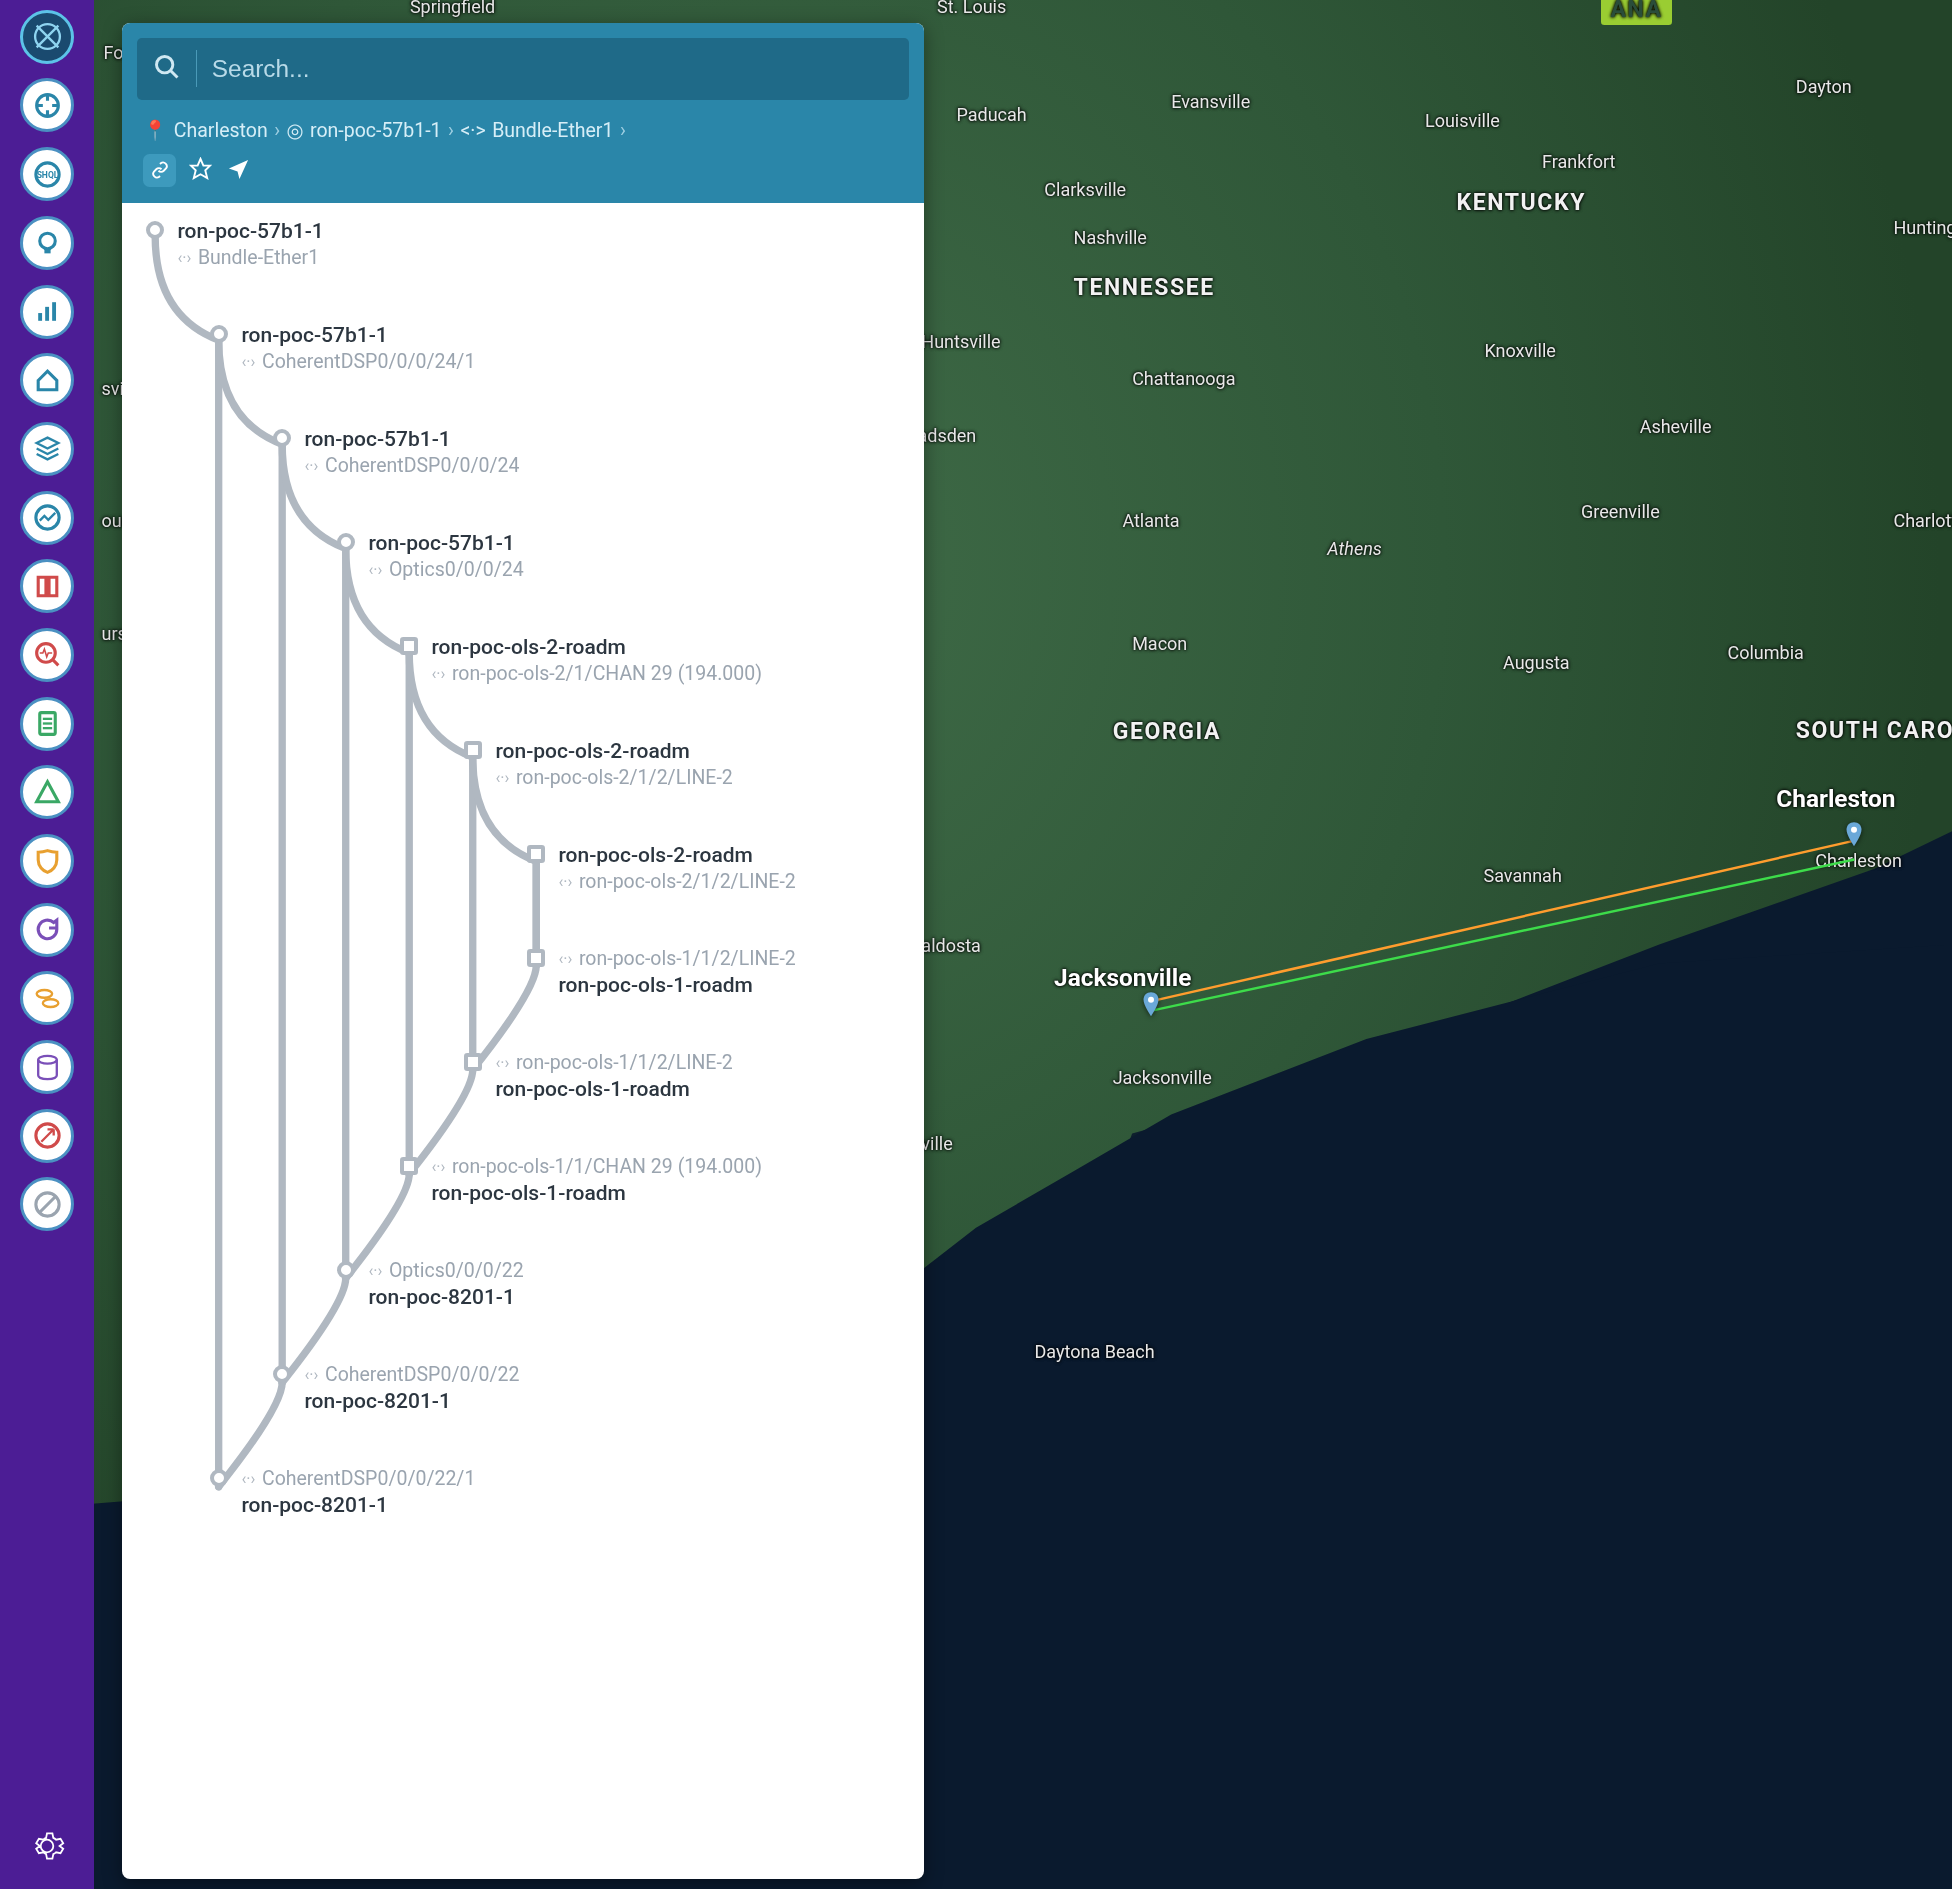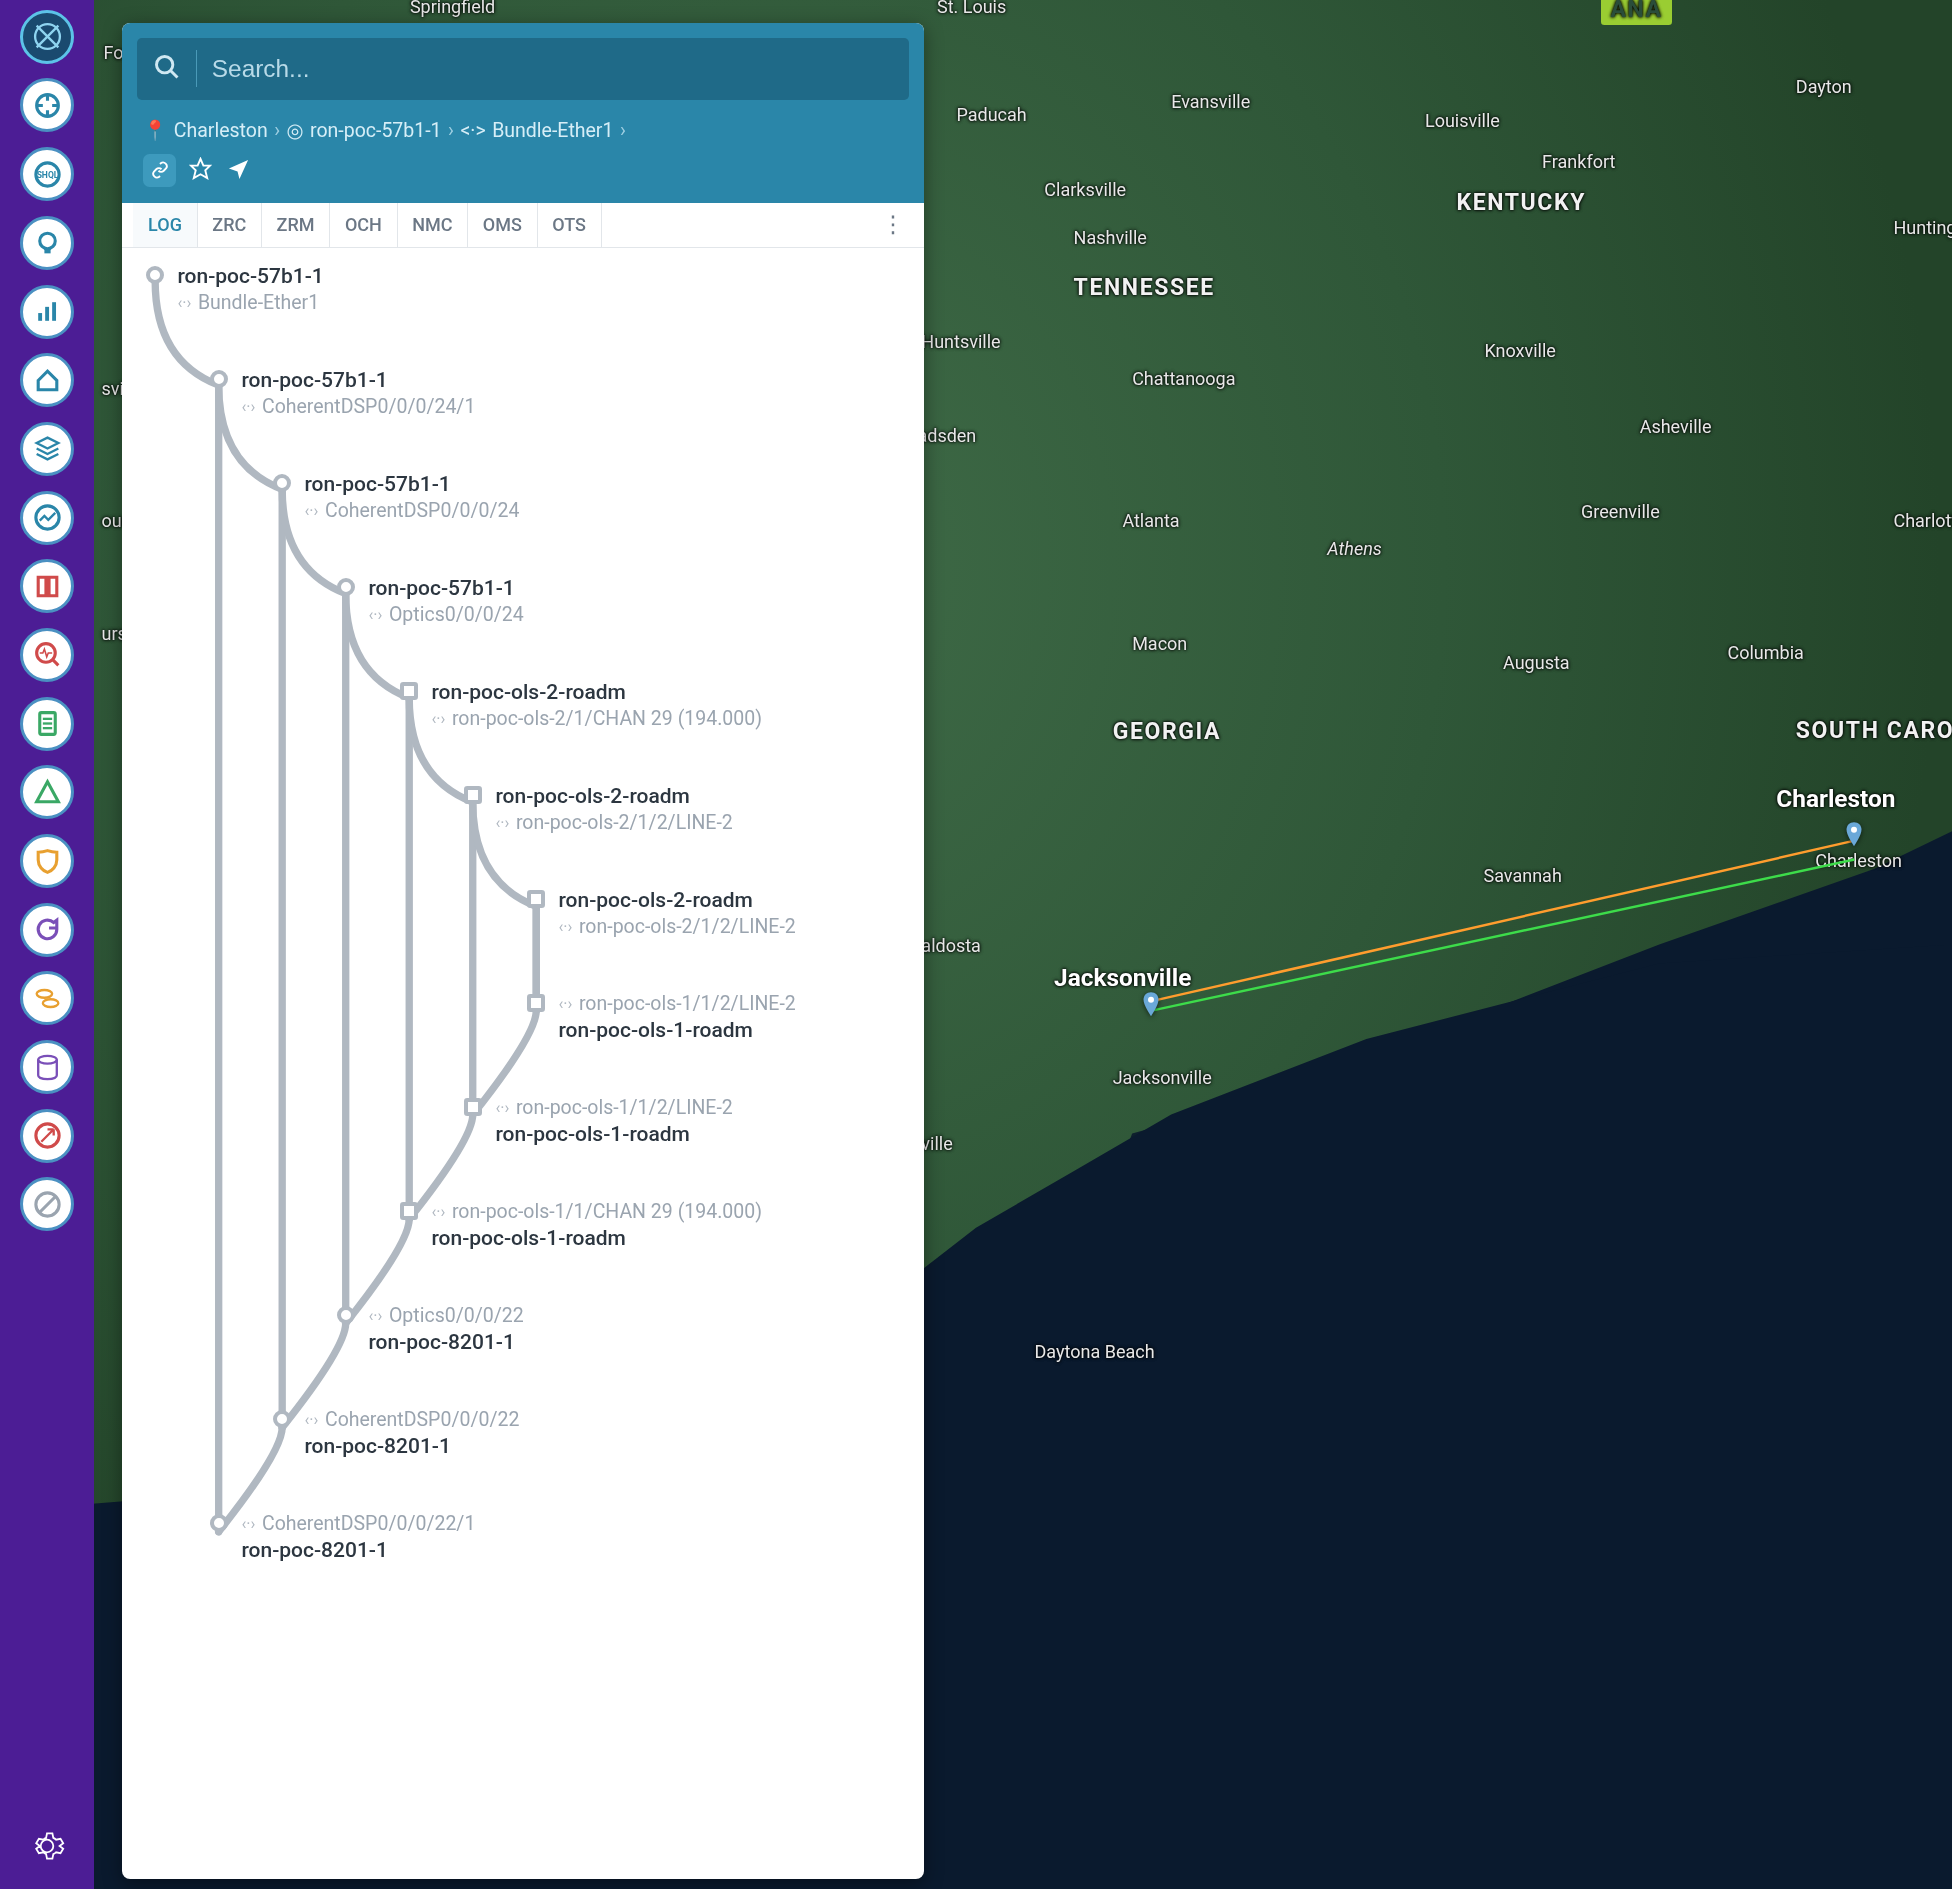--- a/index.html
+++ b/index.html
@@ -378,30 +378,20 @@
         <span>
           <svg width="23" height="23" viewBox="0 0 24 24" fill="#fff">
               <path d="M2 12l20-9-9 20-2-8-9-3z"></path>
             </svg>
         </span>
       </div>
     </div>
 
   </div>
 
-  <div class="subtabs">
-    <div class="subtab selected">LOG</div>
-    <div class="subtab">ZRC</div>
-    <div class="subtab">ZRM</div>
-    <div class="subtab">OCH</div>
-    <div class="subtab">NMC</div>
-    <div class="subtab">OMS</div>
-    <div class="subtab">OTS</div>
-    <div class="kebab">⋮</div>
-  </div>
 
   <div class="path-body">
     <svg class="cascade" id="cascade-svg" viewBox="0 0 600 1664" style="height: 1355px;">
         <path d="M 11 11 Q 11 109 89 139" stroke="#b0b8c1" stroke-width="9" fill="none" stroke-linecap="round"></path>
         <path d="M 89 139 L 89 1547" stroke="#b0b8c1" stroke-width="9" fill="none" stroke-linecap="round"></path>
         <path d="M 89 139 Q 89 237 167 267" stroke="#b0b8c1" stroke-width="9" fill="none" stroke-linecap="round"></path>
         <path d="M 167 267 L 167 1419" stroke="#b0b8c1" stroke-width="9" fill="none" stroke-linecap="round"></path>
         <path d="M 167 267 Q 167 365 245 395" stroke="#b0b8c1" stroke-width="9" fill="none" stroke-linecap="round"></path>
         <path d="M 245 395 L 245 1291" stroke="#b0b8c1" stroke-width="9" fill="none" stroke-linecap="round"></path>
         <path d="M 245 395 Q 245 493 323 523" stroke="#b0b8c1" stroke-width="9" fill="none" stroke-linecap="round"></path>

